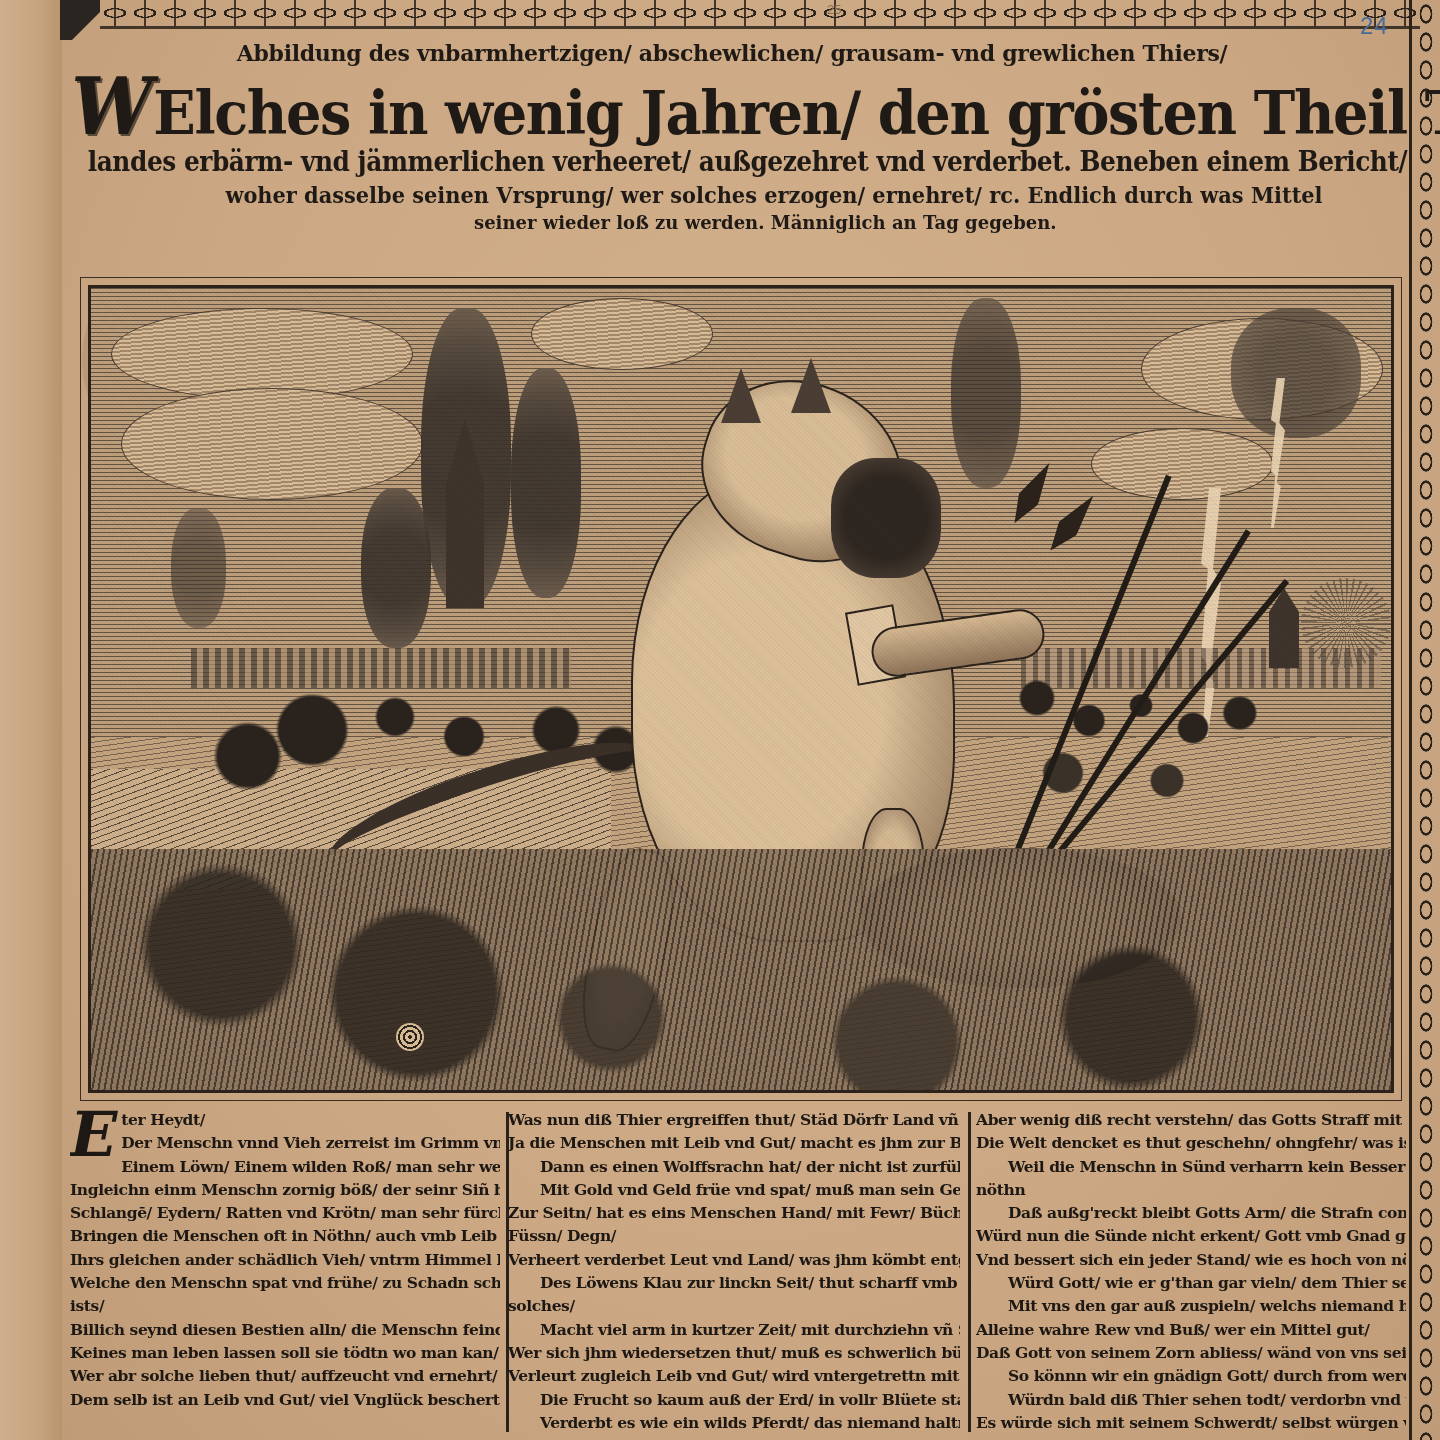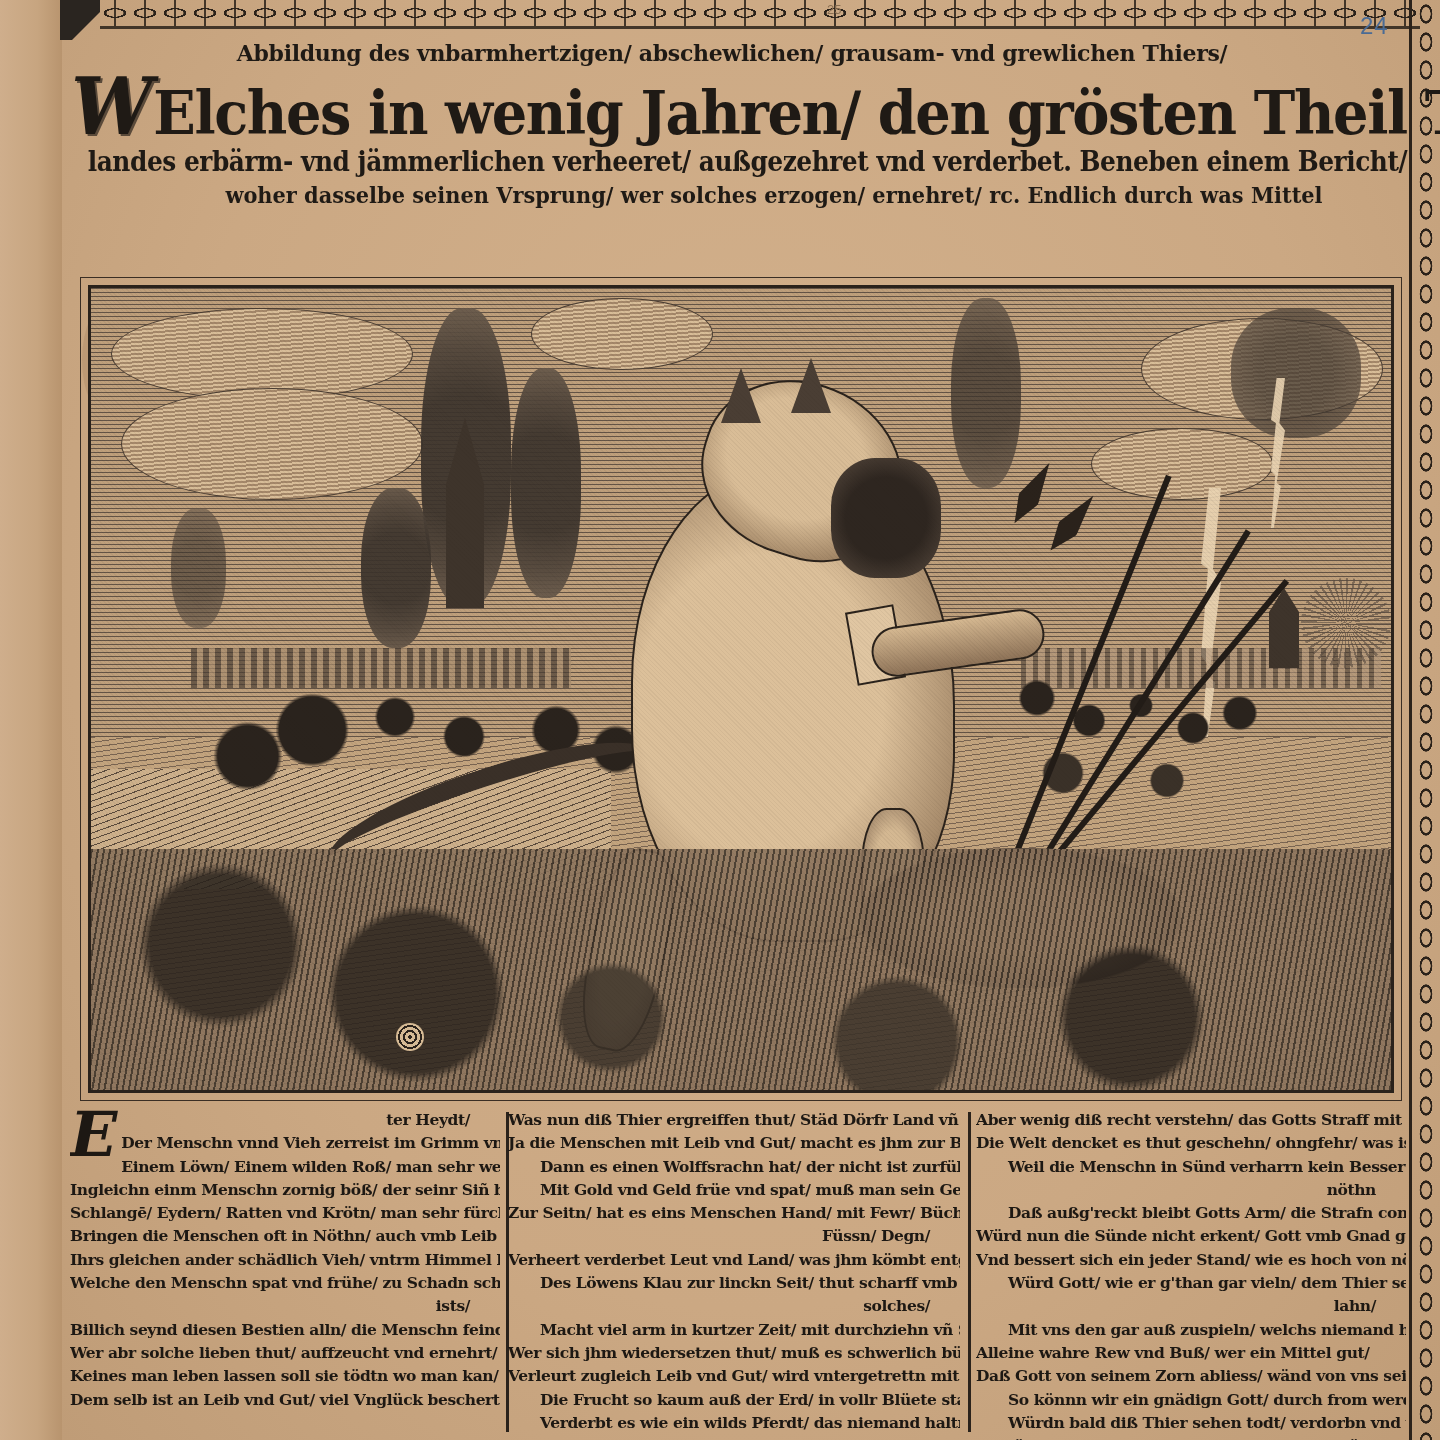--- a/index.html
+++ b/index.html
@@ -182,21 +182,21 @@
   
   .verses { position:absolute; left:62px; top:1108px; width:1350px; height:332px; }
   .col { position:absolute; top:0; height:332px; font-family:"DejaVu Serif", serif; font-weight:bold;
     font-size:15.5px; line-height:23.3px; color:#1d1813; overflow:hidden; }
   .col-1 { left:8px; width:430px; }
   .col-2 { left:446px; width:452px; }
   .col-3 { left:914px; width:430px; }
   .col-rule { position:absolute; top:4px; width:3px; height:320px; background:#2a221b; }
   .line { white-space:nowrap; display:block; letter-spacing:-0.4px; }
   .line.indent { padding-left:32px; }
-  .line.right { text-align:right; padding-right:30px; }
+  .line.right { padding-right:30px; }
   .dropcap {
     float:left; font-size:62px; line-height:54px; height:58px; margin:0 4px 0 0;
     font-family:"DejaVu Serif", serif; font-weight:bold; font-style:italic;
   }
   .stain { position:absolute; border-radius:50%; background:rgba(120,85,50,.14); }
 </style>
 </head>
 <body>
 
 <div class="margin-strip"></div>
@@ -212,20 +212,21 @@
 <div class="folio-pencil">25</div>
 <div class="folio">24</div>
 
 <div class="title-block">
   <div class="title-line1">Abbildung des vnbarmhertzigen/ abschewlichen/ grausam- vnd grewlichen Thiers/</div>
   <div class="title-line2">
     <span class="drop-cap-big">W</span><span>Elches in wenig Jahren/ den grösten Theil Teutsch-</span>
   </div>
   <div class="title-line3">landes erbärm- vnd jämmerlichen verheeret/ außgezehret vnd verderbet. Beneben einem Bericht/</div>
   <div class="title-line4">woher dasselbe seinen Vrsprung/ wer solches erzogen/ ernehret/ rc. Endlich durch was Mittel</div>
+  <div class="title-line5">seiner wieder loß zu werden. Männiglich an Tag gegeben.</div>
 </div>
 
 <div class="eng-frame-outer"></div>
 <div class="engraving" title="Copperplate engraving: a rearing wolf-like beast wearing a collar, devouring church vessels and treasure, holding spears, torches and a sword; burning town and church on left with fleeing refugees, a horseman and Death figure; lightning strikes and a fighting crowd on right with a distant walled city under a sunburst; fallen soldier, serpent, vines, grapes and a snail in the foreground.">
   <div class="sky"></div>
   <div class="cloud" style="left:20px;top:20px;width:300px;height:90px;"></div>
   <div class="cloud" style="left:30px;top:100px;width:300px;height:110px;"></div>
   <div class="cloud" style="left:440px;top:10px;width:180px;height:70px;"></div>
   <div class="cloud" style="left:1050px;top:30px;width:240px;height:100px;"></div>
   <div class="cloud" style="left:1000px;top:140px;width:180px;height:70px;"></div>
@@ -273,22 +274,22 @@
     <span class="line right">ter Heydt/</span>
     <span class="line">Der Menschn vnnd Vieh zerreist im Grimm vnd</span>
     <span class="line">Einem Löwn/ Einem wilden Roß/ man sehr wenig trawt/</span>
     <span class="line">Ingleichn einm Menschn zornig böß/ der seinr Siñ beraubt/</span>
     <span class="line">Schlangē/ Eydern/ Ratten vnd Krötn/ man sehr fürchtē thut</span>
     <span class="line">Bringen die Menschen oft in Nöthn/ auch vmb Leib vnd Gut</span>
     <span class="line">Ihrs gleichen ander schädlich Vieh/ vntrm Himmel hoch/</span>
     <span class="line">Welche den Menschn spat vnd frühe/ zu Schadn schleichen</span>
     <span class="line right">ists/</span>
     <span class="line">Billich seynd diesen Bestien alln/ die Menschn feindlich gram/</span>
+    <span class="line">Keines man leben lassen soll sie tödtn wo man kan/</span>
     <span class="line">Wer abr solche lieben thut/ auffzeucht vnd ernehrt/</span>
-    <span class="line">Keines man leben lassen soll sie tödtn wo man kan/</span>
     <span class="line">Dem selb ist an Leib vnd Gut/ viel Vnglück beschert.</span>
   </div>
   <div class="col-rule" style="left:444px;"></div>
   <div class="col col-2">
     <span class="line">Was nun diß Thier ergreiffen thut/ Städ Dörfr Land vñ Leut</span>
     <span class="line">Ja die Menschen mit Leib vnd Gut/ macht es jhm zur Beut/</span>
     <span class="line indent">Dann es einen Wolffsrachn hat/ der nicht ist zurfülln</span>
     <span class="line indent">Mit Gold vnd Geld früe vnd spat/ muß man sein Geitz stilln.</span>
     <span class="line">Zur Seitn/ hat es eins Menschen Hand/ mit Fewr/ Büchs/</span>
     <span class="line right">Füssn/ Degn/</span>
@@ -304,21 +305,20 @@
   <div class="col-rule" style="left:906px;"></div>
   <div class="col col-3">
     <span class="line">Aber wenig diß recht verstehn/ das Gotts Straff mit vnter/</span>
     <span class="line">Die Welt dencket es thut geschehn/ ohngfehr/ was ists wundr.</span>
     <span class="line indent">Weil die Menschn in Sünd verharrn kein Besserung zu</span>
     <span class="line right">nöthn</span>
     <span class="line indent">Daß außg'reckt bleibt Gotts Arm/ die Strafn continuirn</span>
     <span class="line">Würd nun die Sünde nicht erkent/ Gott vmb Gnad gebethn/</span>
     <span class="line">Vnd bessert sich ein jeder Stand/ wie es hoch von nöthn/</span>
     <span class="line indent">Würd Gott/ wie er g'than gar vieln/ dem Thier sein Willn</span>
-    <span class="line right">lahn/</span>
     <span class="line indent">Mit vns den gar auß zuspieln/ welchs niemand hindrn kan/</span>
     <span class="line">Alleine wahre Rew vnd Buß/ wer ein Mittel gut/</span>
     <span class="line">Daß Gott von seinem Zorn abliess/ wänd von vns sein Ruth/</span>
     <span class="line indent">So könnn wir ein gnädign Gott/ durch from werdn erlangn</span>
     <span class="line indent">Würdn bald diß Thier sehen todt/ verdorbn vnd vntrgāgn/</span>
     <span class="line">Es würde sich mit seinem Schwerdt/ selbst würgen vnd tödtn/</span>
   </div>
 </div>
 
 </body></html>

